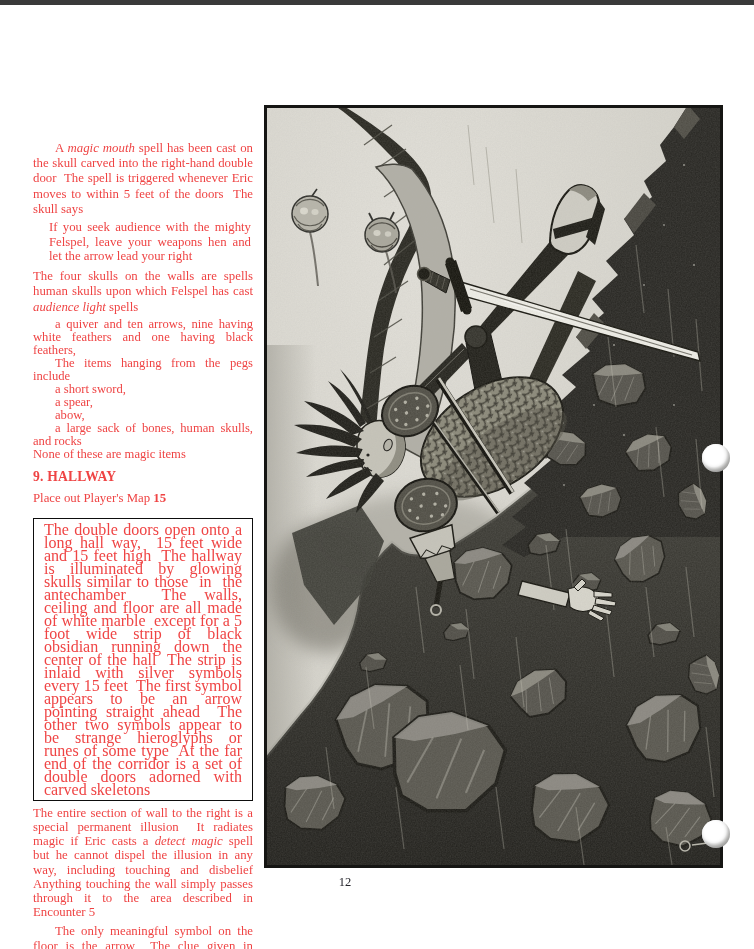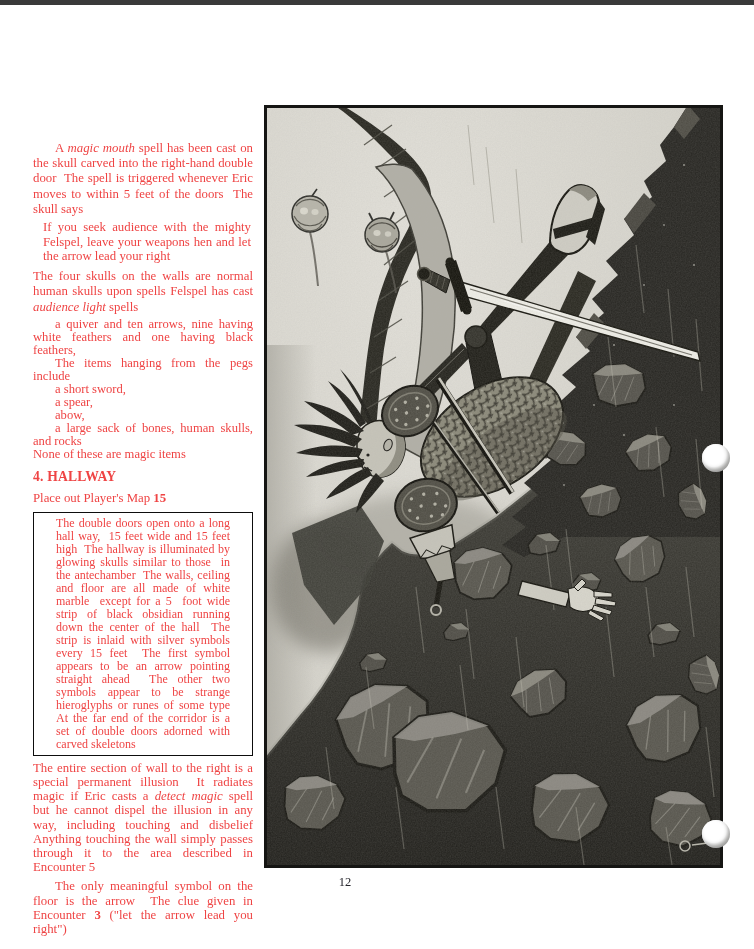--- a/index.html
+++ b/index.html
@@ -9,27 +9,27 @@
     font-family:"Liberation Serif","DejaVu Serif",serif;
   }
   .scan-edge-top{position:absolute;left:0;top:0;width:754px;height:5px;background:#3a3a3a;}
   
   .col{
     position:absolute;left:33px;top:141px;width:220px;
     color:#ef4444;text-align:justify;
   }
   .p-body{font-size:12.8px;line-height:15.2px;margin:0 0 3px 0;white-space:pre-wrap;}
   .indent{text-indent:22px;}
-  .quote{font-size:12.8px;line-height:14.7px;margin:3px 2px 5px 10px;white-space:pre-wrap;}
+  .quote{font-size:12.8px;line-height:14.7px;margin:3px 2px 5px 16px;white-space:pre-wrap;}
   .p-tight{font-size:12.6px;line-height:13px;margin:0;white-space:pre-wrap;}
   .hallway{font-size:13.6px;font-weight:bold;margin:8px 0 0 0;letter-spacing:.2px;}
   .map-line{font-size:12.8px;line-height:15px;margin:6px 0 0 0;white-space:pre-wrap;}
   .boxed{
-    border:1.6px solid #0d0d0d;padding:4px 22px;margin-top:6px;
-    font-size:12px;line-height:13px;text-align:justify;white-space:pre-wrap;
+    border:1.6px solid #0d0d0d;padding:4px 10px;margin-top:12px;
+    font-size:16px;line-height:13px;text-align:justify;white-space:pre-wrap;
   }
   .p-mid{font-size:12.8px;line-height:14.2px;margin:5px 0 0 0;white-space:pre-wrap;}
   .seg-italic{font-style:italic;}
   .seg-bold{font-weight:bold;margin-top:43px;}
   
   .illus{position:absolute;left:264px;top:105px;width:459px;height:763px;}
   .illus svg{display:block;}
   .punch-hole{
     position:absolute;width:28px;height:28px;border-radius:50%;z-index:6;
     background:radial-gradient(circle at 42% 36%, #ffffff 0 52%, #e2e2e0 66%, #bcbcba 100%);
@@ -43,29 +43,29 @@
   }
 </style>
 </head>
 <body>
 
 <div class="scan-edge-top"></div>
 
 <div class="col">
   <p class="p-body indent"><span>A </span><span class="seg-italic">magic mouth</span><span> spell has been cast on the skull carved into the right-hand double door  The spell is triggered whenever Eric moves to within 5 feet of the doors  The skull says</span></p>
   <p class="quote"><span>If you seek audience with the mighty Felspel, leave your weapons hen and let the arrow lead your right</span></p>
-  <p class="p-body"><span>The four skulls on the walls are normal human skulls upon spells Felspel has cast </span><span class="seg-italic">audience light</span><span> spells</span></p>
+  <p class="p-body"><span>The four skulls on the walls are spells human skulls upon which Felspel has cast </span><span class="seg-italic">audience light</span><span> spells</span></p>
   <p class="p-tight indent"><span>a quiver and ten arrows, nine having white feathers and one having black feathers,</span></p>
   <p class="p-tight indent"><span>The items hanging from the pegs include</span></p>
   <p class="p-tight indent"><span>a short sword,</span></p>
   <p class="p-tight indent"><span>a spear,</span></p>
   <p class="p-tight indent"><span>abow,</span></p>
   <p class="p-tight indent"><span>a large sack of bones, human skulls, and rocks</span></p>
   <p class="p-tight"><span>None of these are magic items</span></p>
-  <h2 class="hallway">4. HALLWAY</h2>
+  <h2 class="hallway">9. HALLWAY</h2>
   <p class="map-line"><span>Place out Player's Map </span><span class="seg-bold">15</span></p>
   <div class="boxed"><span>The double doors open onto a long hall way,  15 feet wide and 15 feet high  The hallway is illuminated by glowing skulls similar to those  in  the antechamber  The walls, ceiling and floor are all made of white marble  except for a 5  foot wide strip of black obsidian running down the center of the hall  The strip is inlaid with silver symbols every 15 feet  The first symbol appears to be an arrow pointing straight ahead  The other two symbols appear to be strange hieroglyphs or runes of some type  At the far end of the corridor is a set of double doors adorned with carved skeletons</span></div>
   <p class="p-mid"><span>The entire section of wall to the right is a special permanent illusion  It radiates magic if Eric casts a </span><span class="seg-italic">detect magic</span><span> spell  but he cannot dispel the illusion in any way, including touching and disbelief  Anything touching the wall simply passes through it to the area described in Encounter 5</span></p>
   <p class="p-mid indent"><span>The only meaningful symbol on the floor is the arrow  The clue given in Encounter </span><span class="seg-bold">3</span><span> ("let the arrow lead you right")</span></p>
 </div>
 
 <div class="illus">
 <svg width="459" height="763" viewBox="0 0 459 763" xmlns="http://www.w3.org/2000/svg">
   <defs>
     <radialGradient id="skyGrad" cx="0.32" cy="0.18" r="1.05">

